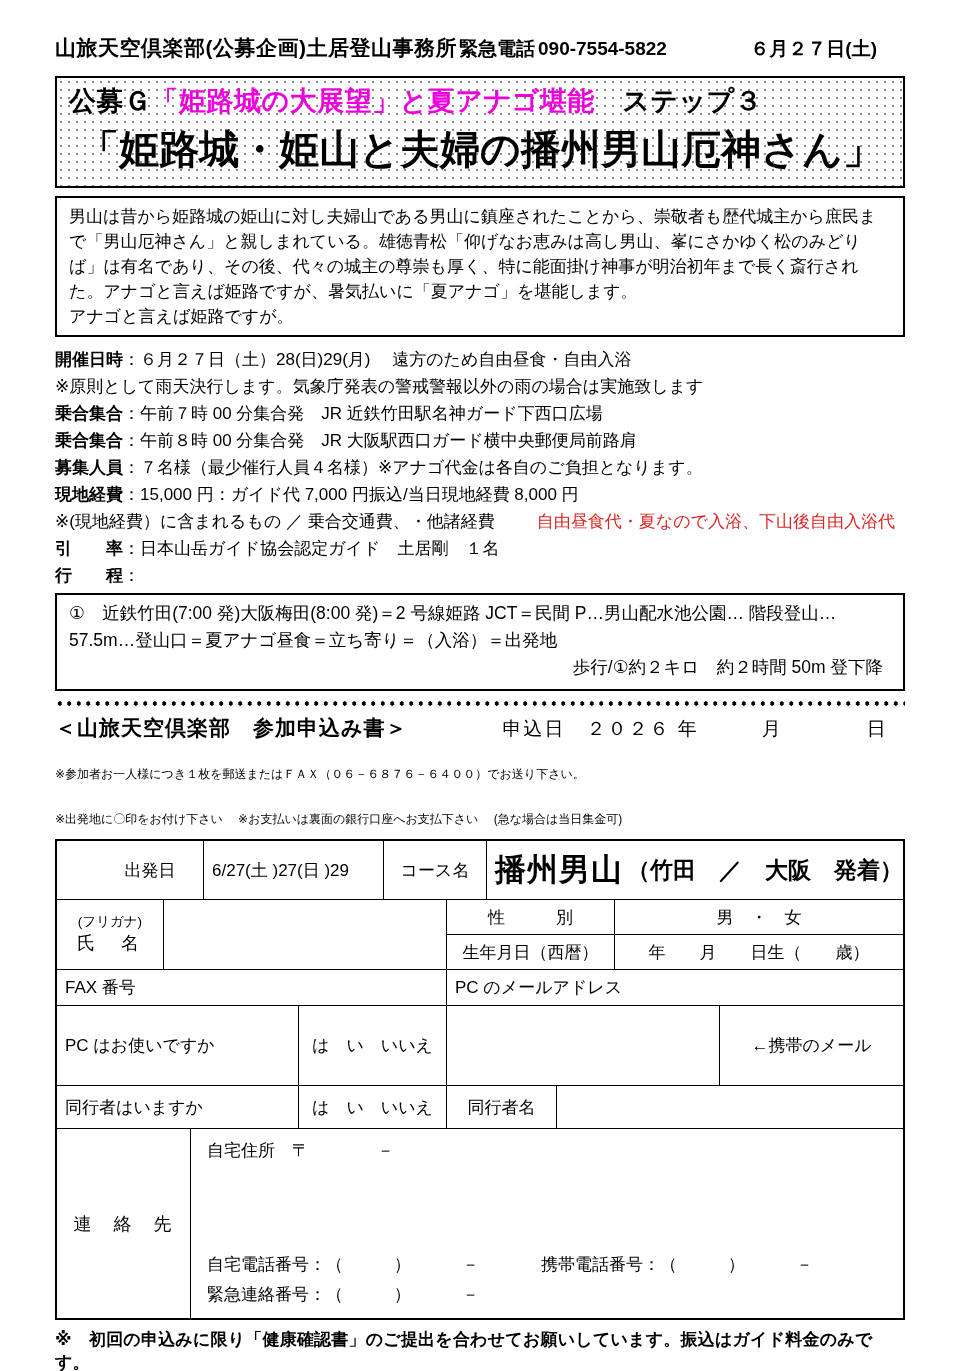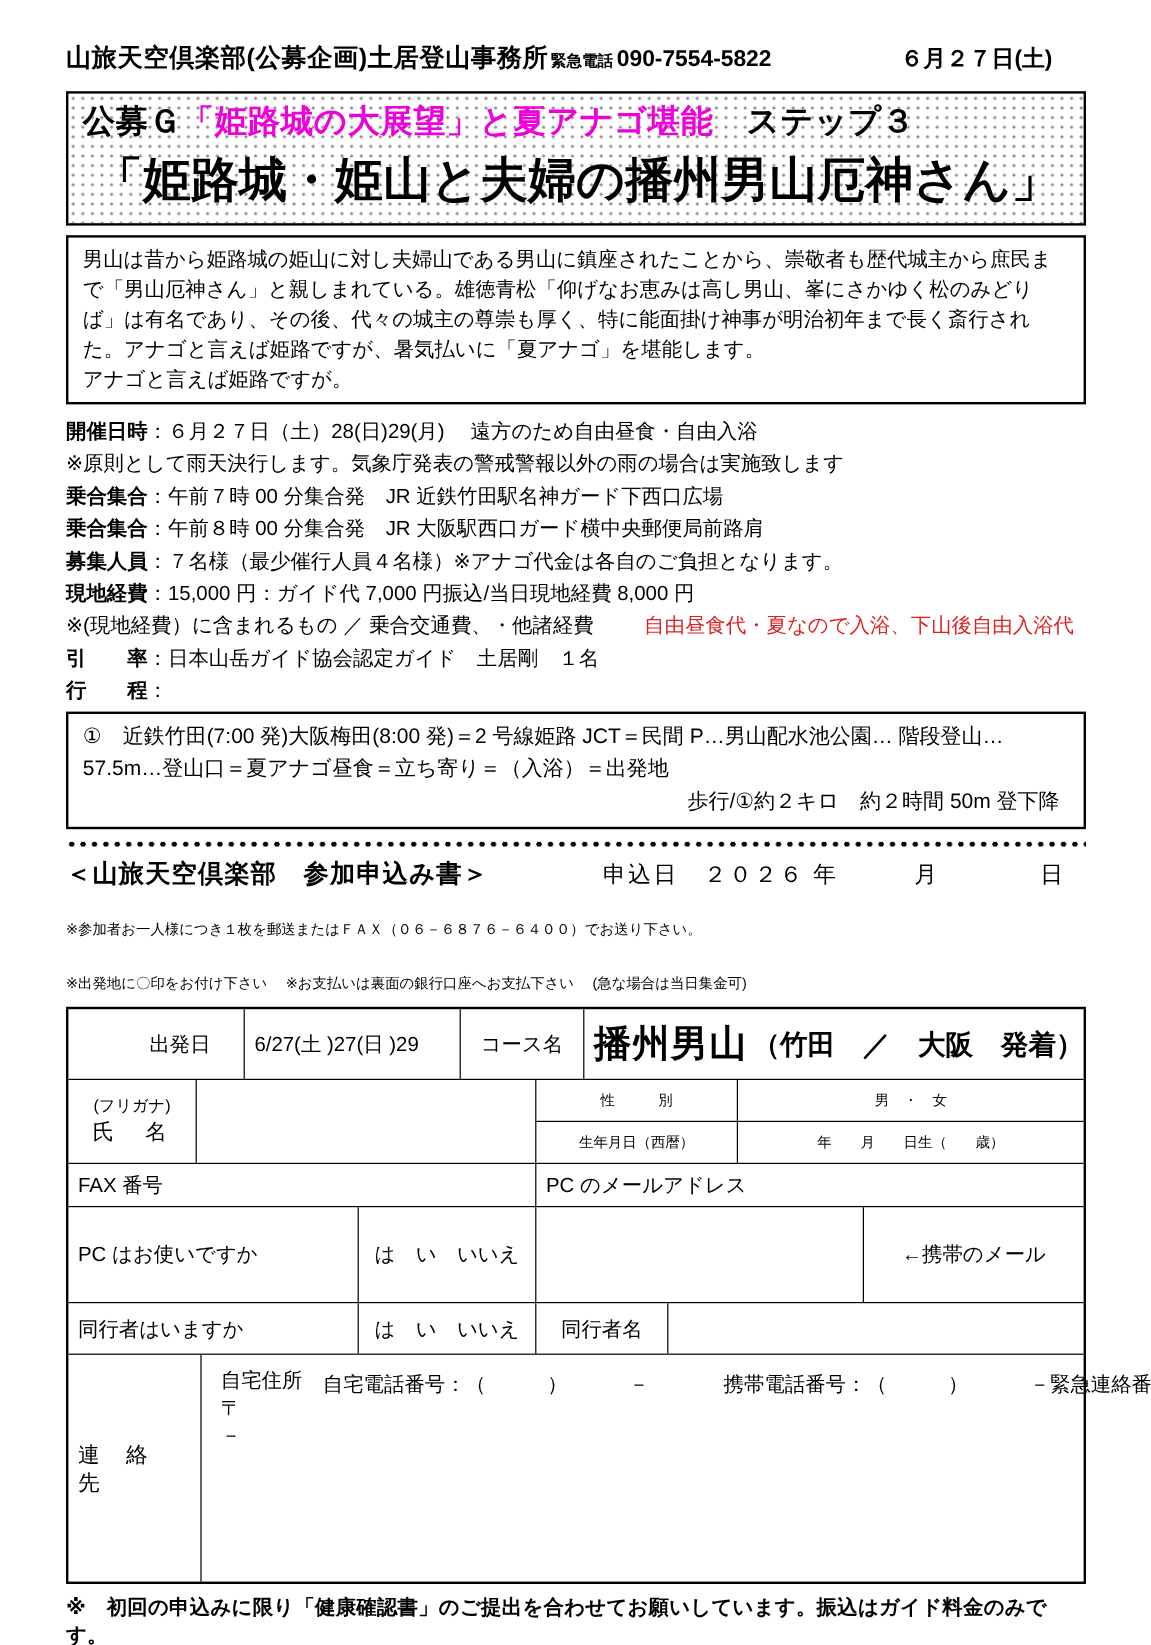--- a/index.html
+++ b/index.html
@@ -8,21 +8,21 @@
     width: 959px; height: 1371px;
     font-family: "Liberation Sans", "DejaVu Sans", sans-serif;
     color: #000;
     overflow: hidden;
   }
   .page { padding: 34px 54px 0 55px; }
 
   
   .top-header { display: flex; align-items: baseline; white-space: nowrap; }
   .office-name { font-size: 21px; font-weight: bold; letter-spacing: 0.5px; }
-  .emg-label { font-size: 13px; font-weight: bold; margin-left: 2px; }
+  .emg-label { font-size: 19px; font-weight: bold; margin-left: 2px; }
   .emg-phone { font-size: 19px; font-weight: bold; margin-left: 3px; }
   .header-date { font-size: 19px; font-weight: bold; margin-left: auto; margin-right: 28px; }
 
   
   .title-box {
     margin-top: 14px;
     border: 2px solid #000;
     background-color: #fff;
     background-image: radial-gradient(circle, #8a8a8a 1.1px, rgba(0,0,0,0) 1.4px);
     background-size: 8px 8px;
@@ -81,35 +81,35 @@
   .fc.center { justify-content: center; }
   .r1 { height: 58px; padding-left: 40px; }
   .r2 { height: 70px; }
   .r3 { height: 36px; }
   .r4 { height: 80px; }
   .r5 { height: 43px; }
   .r6 { height: 190px; }
   .w107 { width: 107px; } .w180 { width: 180px; } .w103 { width: 103px; }
   .w283 { width: 283px; } .w390 { width: 390px; } .w242 { width: 242px; }
   .w148 { width: 148px; } .w273 { width: 273px; } .w110 { width: 110px; }
-  .w135 { width: 111px; } .grow { flex: 1; min-width: 0; }
+  .w135 { width: 134px; } .grow { flex: 1; min-width: 0; }
   .course-cell { justify-content: flex-start; gap: 4px; white-space: nowrap; }
   .course-name { font-size: 31px; font-weight: bold; letter-spacing: 1px; }
   .course-detail { font-size: 23px; font-weight: bold; }
   .name-cell { flex-direction: column; justify-content: center; line-height: 1.35; }
   .furigana { font-size: 13.5px; }
   .name-label { font-size: 18px; letter-spacing: 4px; }
   .subcol { flex-direction: column; padding: 0; align-items: stretch; }
   .subrow { display: flex; flex: 1; }
   .subrow + .subrow { border-top: 1.5px solid #000; }
-  .subcell { display: flex; align-items: center; padding: 0 8px; font-size: 12px; }
+  .subcell { display: flex; align-items: center; padding: 0 8px; font-size: 17px; }
   .subcell.lbl { width: 168px; border-right: 1.5px solid #000; justify-content: center; }
   .subcell.val { flex: 1; justify-content: center; }
   .contact-label { font-size: 18px; letter-spacing: 2px; }
-  .contact-body { flex-direction: row; align-items: flex-start; justify-content: flex-start; padding: 10px 14px 8px 16px; }
+  .contact-body { flex-direction: column; align-items: flex-start; justify-content: flex-start; padding: 10px 14px 8px 16px; }
   .addr-line { font-size: 17px; }
   .contact-spacer { flex: 1; }
   .phone-row { display: flex; gap: 62px; font-size: 17px; line-height: 30px; white-space: nowrap; }
 
   
   .footer-note { margin-top: 8px; font-size: 17px; font-weight: bold; letter-spacing: 0.2px; }
 </style>
 </head>
 <body>
 

